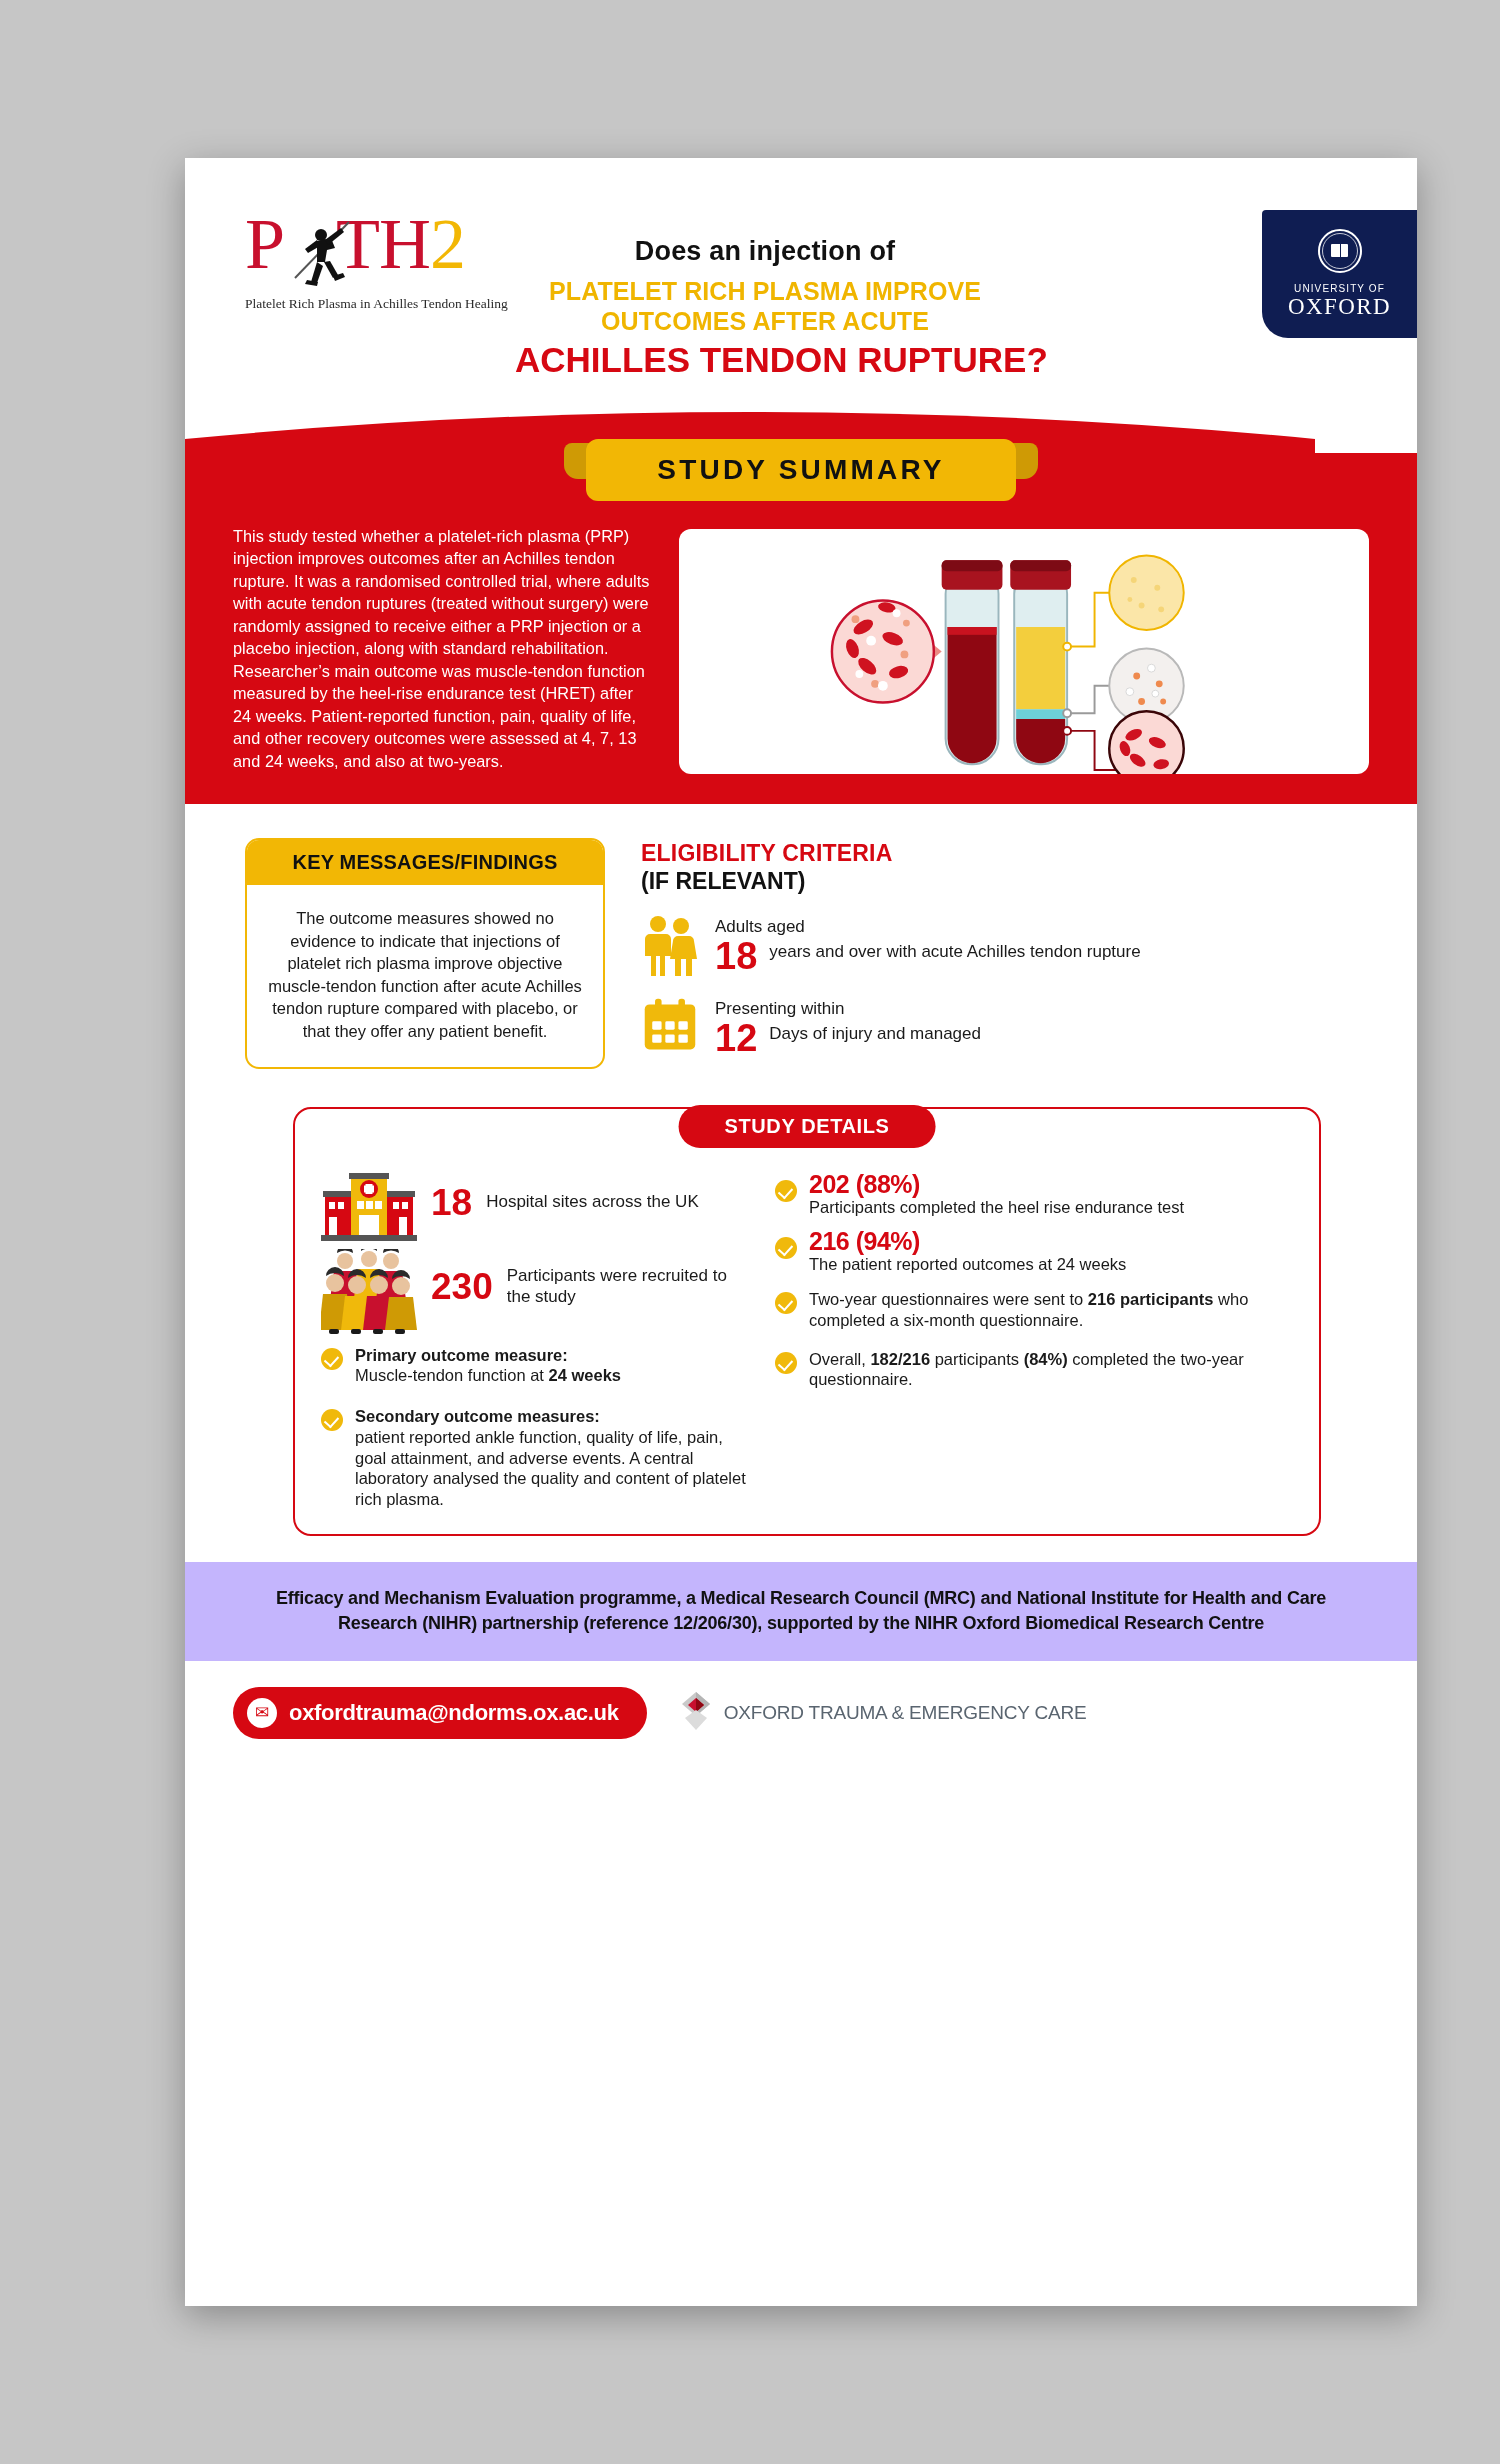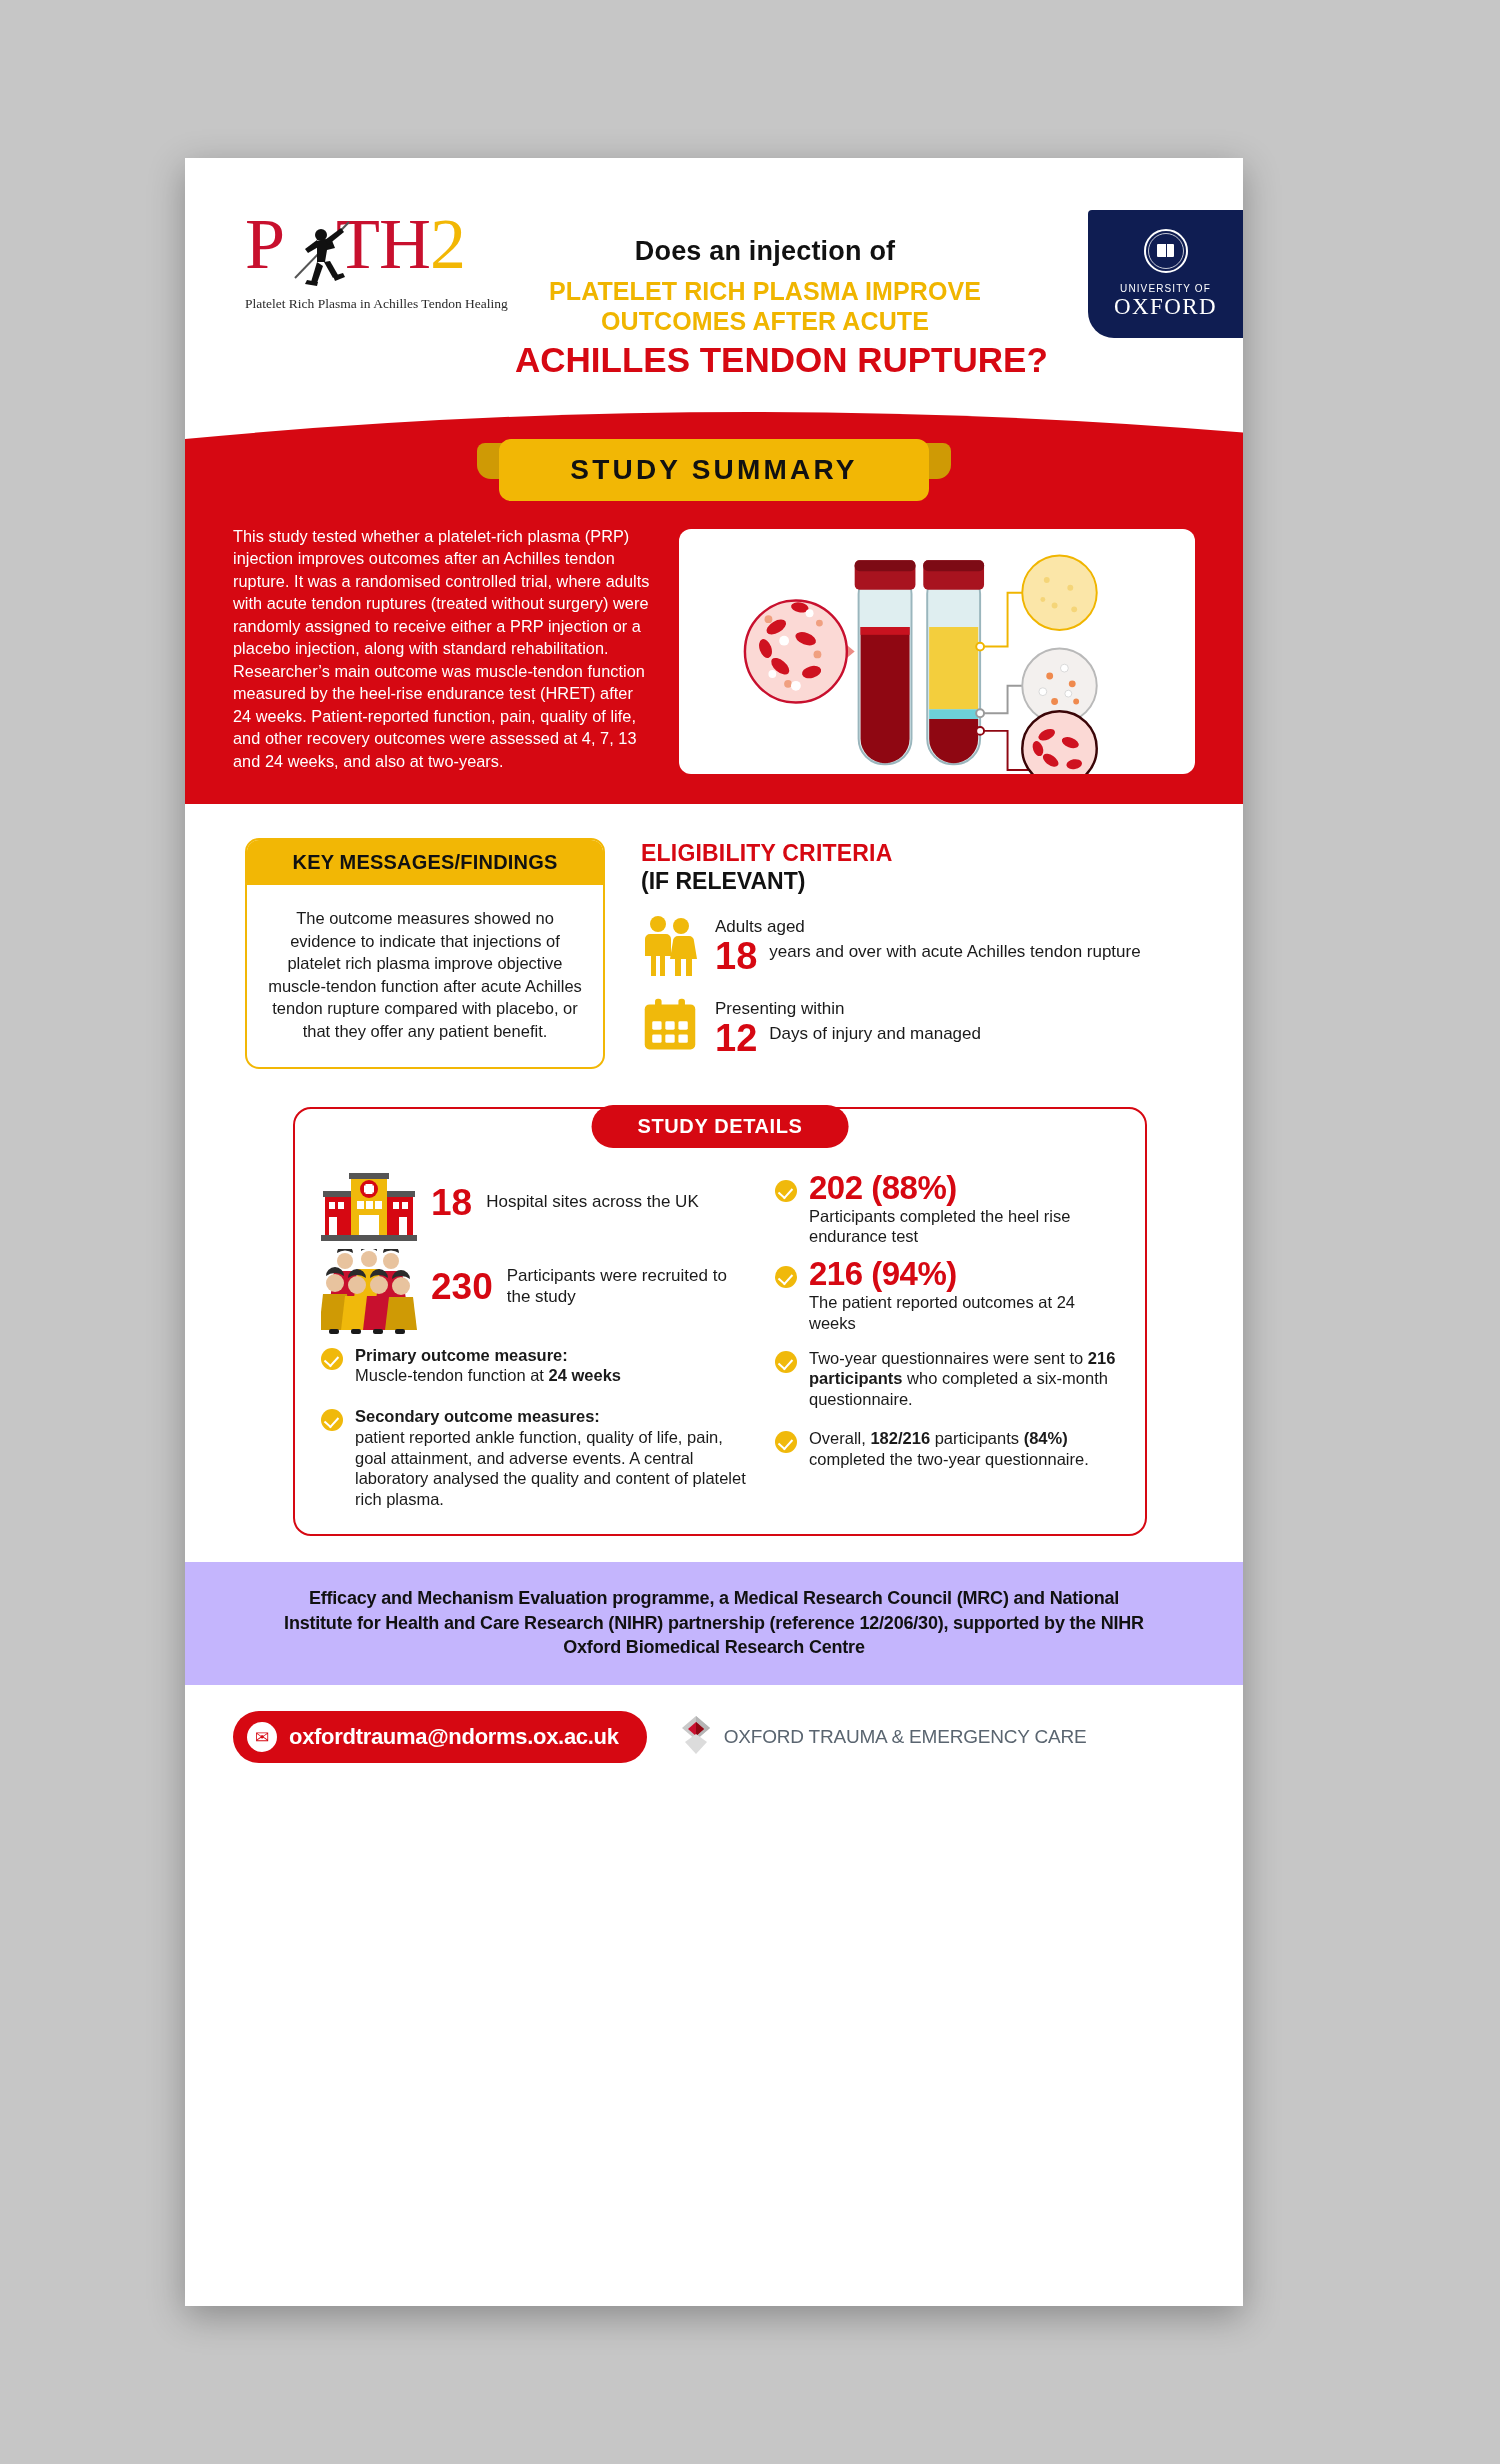--- a/index.html
+++ b/index.html
@@ -5,21 +5,21 @@
   * { box-sizing: border-box; margin: 0; padding: 0; }
   html, body {
     width: 1500px; height: 2464px;
     background: #c6c6c6;
     font-family: "Liberation Sans", sans-serif;
     overflow: hidden;
   }
   .page {
     position: absolute;
     left: 185px; top: 158px;
-    width: 1058px; height: 2148px;
+    width: 1232px; height: 2148px;
     background: #ffffff;
     box-shadow: 0 10px 34px rgba(0,0,0,0.30);
   }
 
   
   .header { position: relative; height: 295px; background:#fff; }
   .logo-block { position:absolute; left:60px; top:52px; width:270px; }
   .logo-word { font-family:"Liberation Serif", serif; font-size:72px; line-height:0.95;
                letter-spacing:-1px; font-weight:400; position:relative; height:78px;}
   .logo-word .p  { color:#c8102e; }
@@ -105,21 +105,21 @@
   .stat-lbl { font-size:17px; color:#1a1a1a; line-height:1.2; }
 
   .bullet { display:flex; gap:12px; margin-top:20px; }
   .tick { width:22px; height:22px; flex:none; border-radius:50%; background:#f0b90b;
           position:relative; margin-top:3px; }
   .tick:after { content:""; position:absolute; left:6px; top:5px; width:7px; height:11px;
                 border:solid #fff; border-width:0 2.6px 2.6px 0; transform:rotate(42deg); }
   .b-text { font-size:16.5px; line-height:1.26; color:#1a1a1a; }
   .b-text b { font-weight:bold; }
 
-  .bignum { font-size:33px; font-weight:bold; color:#d60812; line-height:1.06;
+  .bignum { font-size:25px; font-weight:bold; color:#d60812; line-height:1.06;
             letter-spacing:-0.5px; }
   .r-bullet { display:flex; gap:12px; margin-bottom:10px; }
   .r-bullet .tick { margin-top:9px; }
 
   
   .funding { background:#c4b5fd; margin-top:26px; padding:24px 90px 26px 90px;
              text-align:center; font-size:18px; font-weight:bold; color:#111; line-height:1.36;
              letter-spacing:-0.2px; }
 
   

